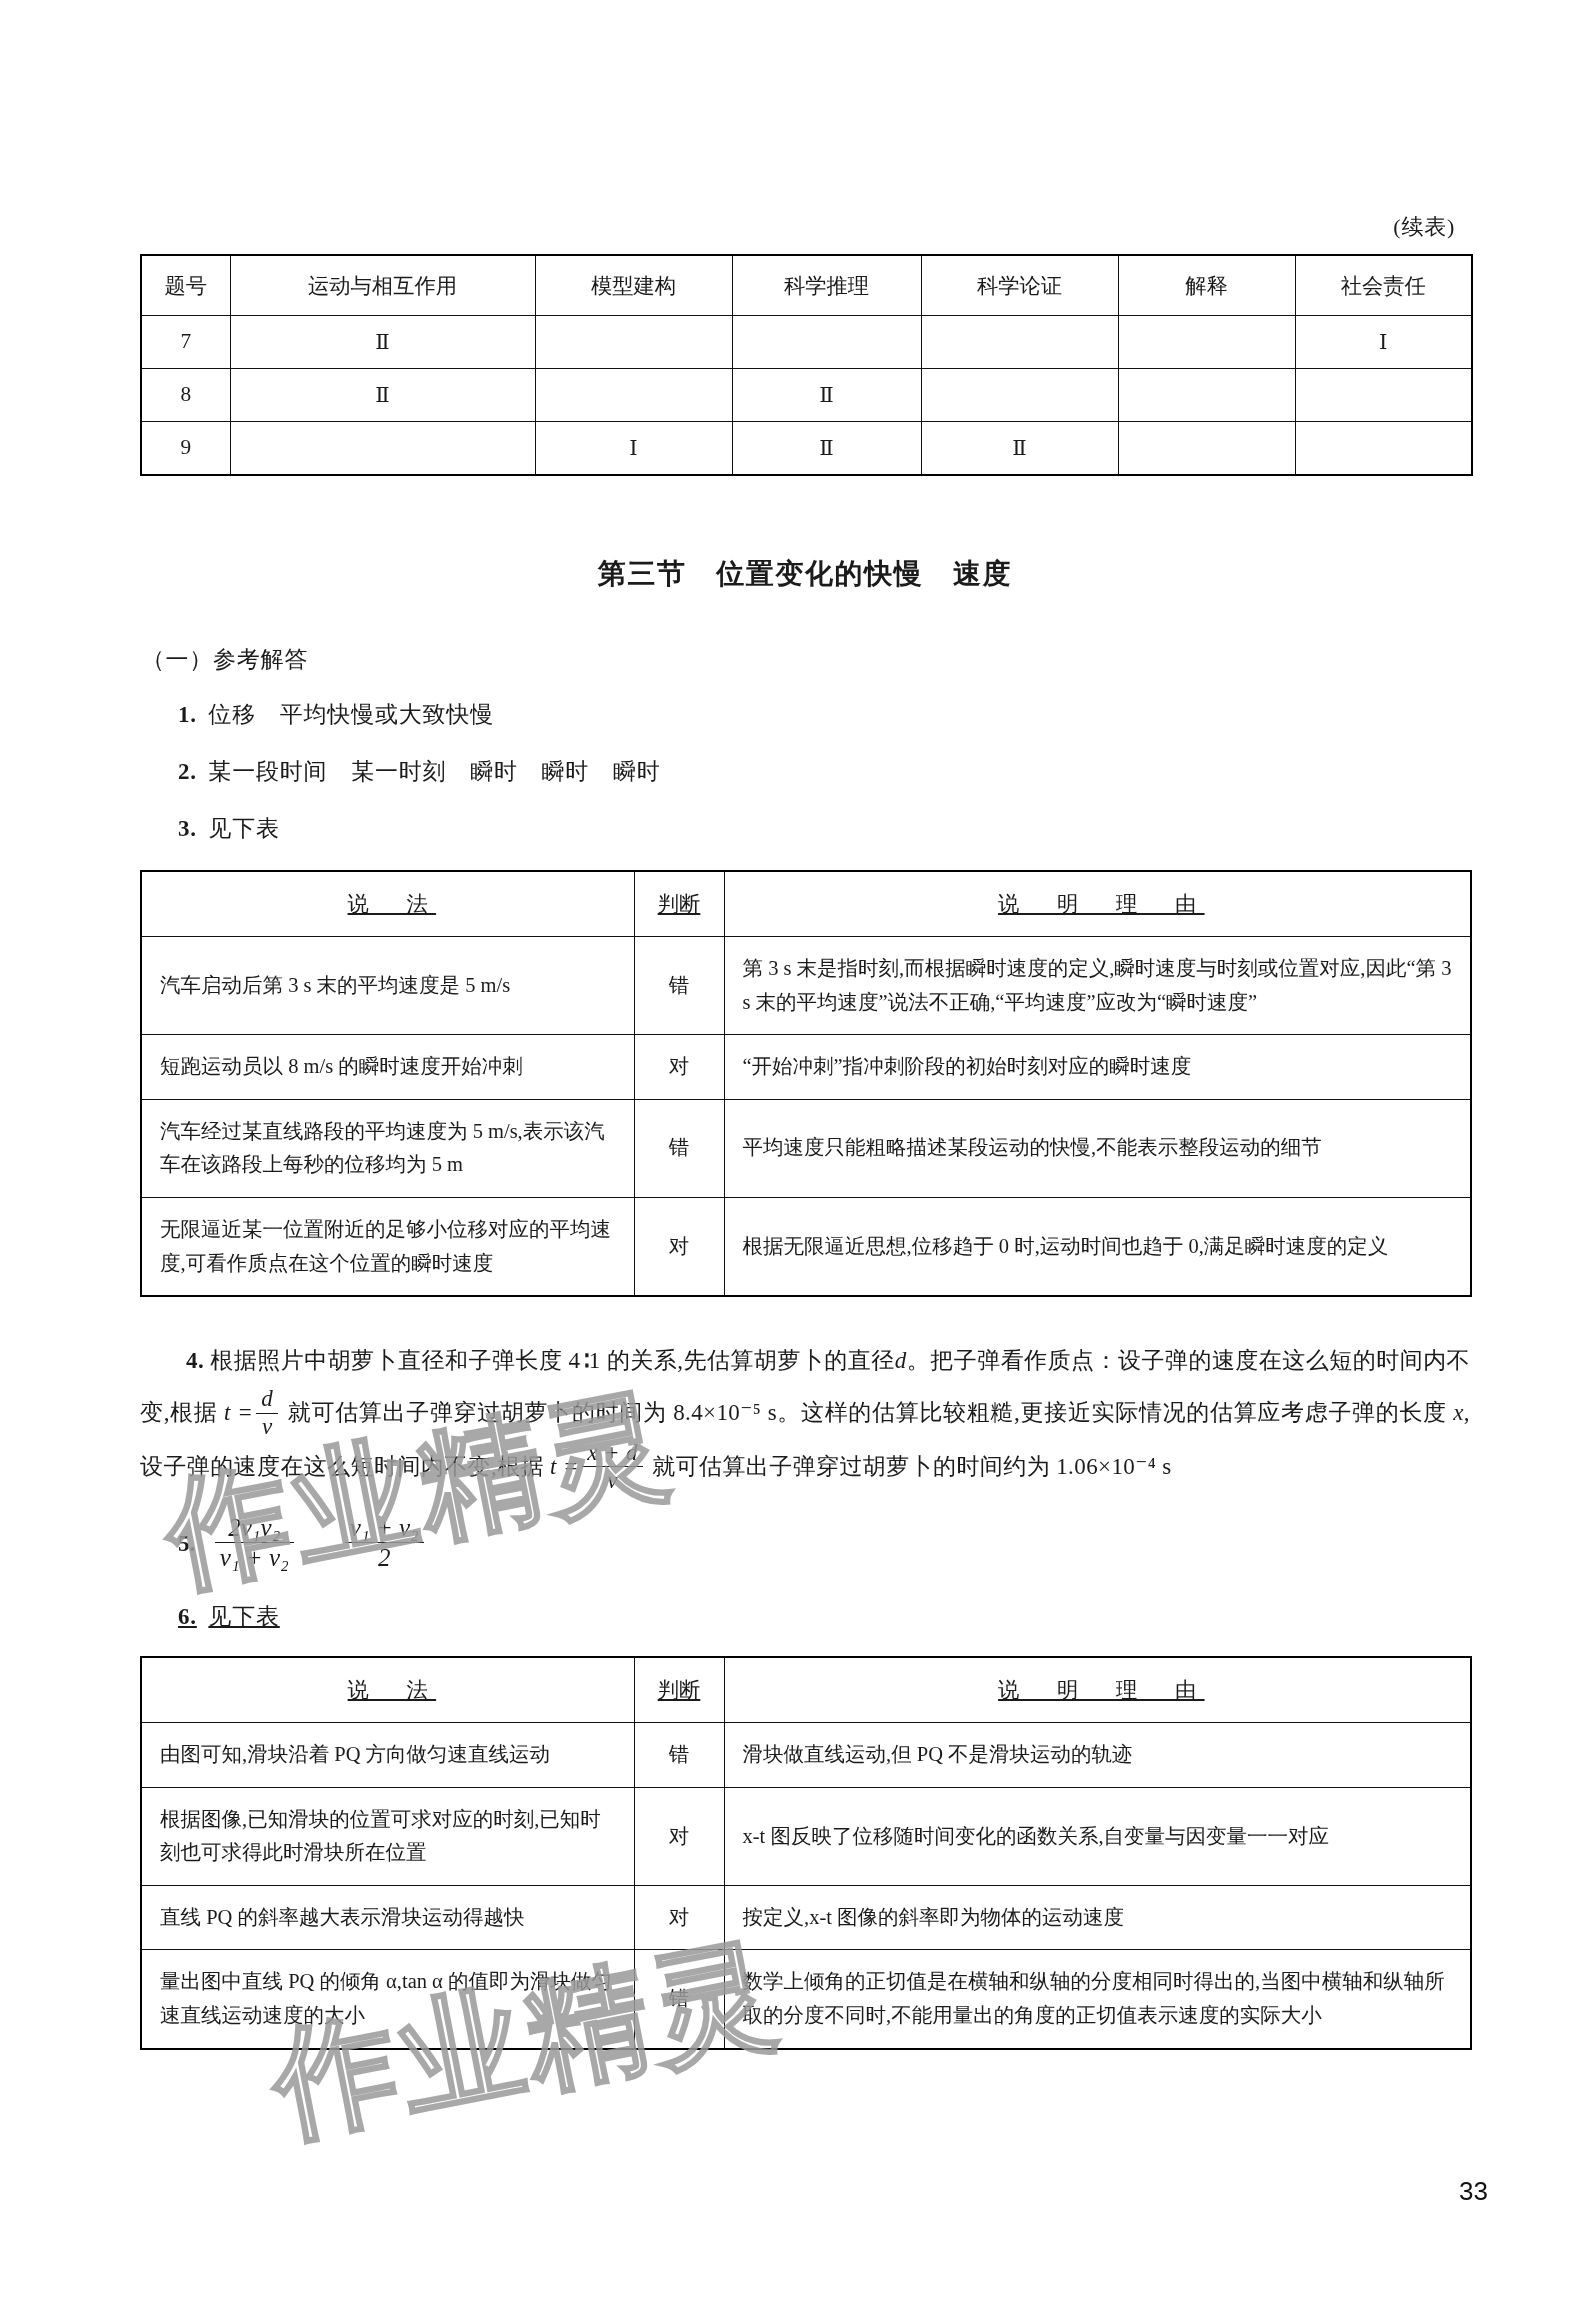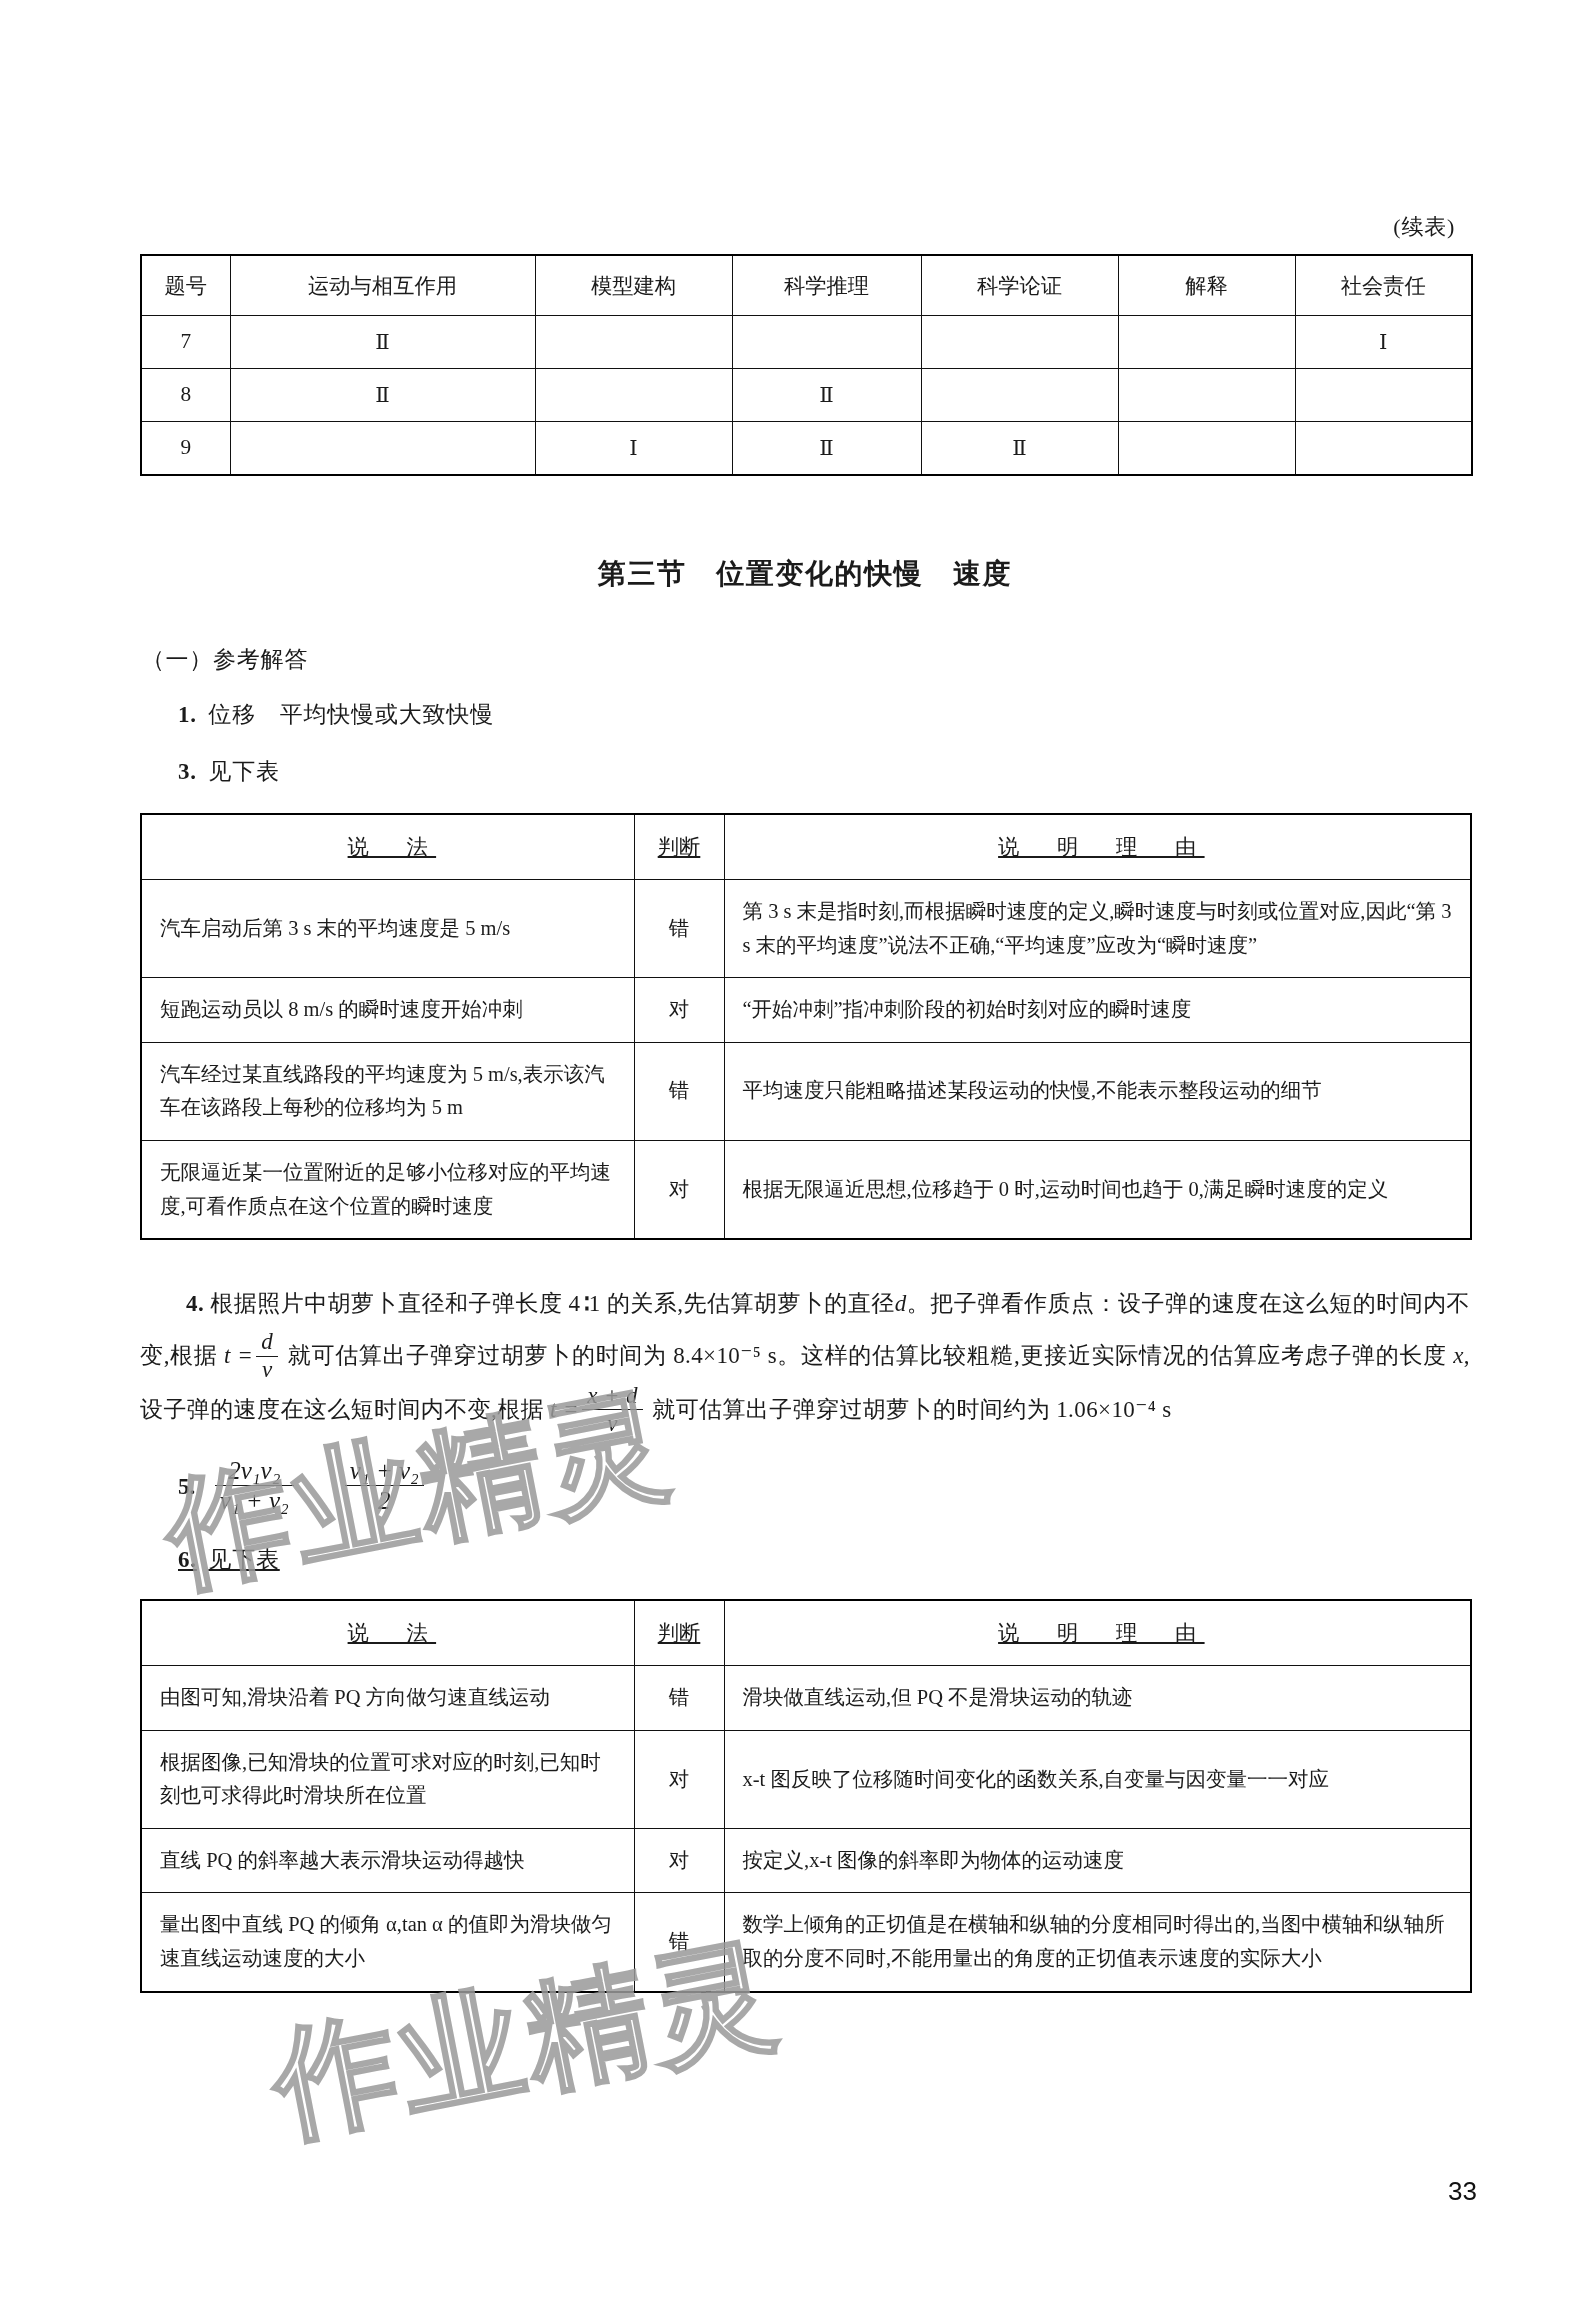--- a/index.html
+++ b/index.html
@@ -147,21 +147,21 @@
     font-size: 23px;
     margin: 28px 0 24.6px 38px;
     letter-spacing: 0.8px;
     text-decoration: underline;
   }
   .item6 .num { font-weight: bold; margin-right: 11.5px; }
 
   
   .page-num {
     position: absolute;
-    right: 117px;
+    right: 106px;
     bottom: 100px;
     font-size: 26px;
     font-family: "Liberation Sans", sans-serif;
     color: #111;
   }
 
   
   .wm {
     position: absolute;
     font-family: "Liberation Sans", sans-serif;
@@ -242,20 +242,23 @@
     </table>
 
     <div class="section-title">第三节　位置变化的快慢　速度</div>
 
     <div class="sub-head">（一）参考解答</div>
 
     <div class="ans-item">
       <span class="num">1.</span><span>位移　平均快慢或大致快慢</span>
     </div>
 
+    <div class="ans-item">
+      <span class="num">2.</span><span>某一段时间　某一时刻　瞬时　瞬时　瞬时</span>
+    </div>
 
     <div class="ans-item">
       <span class="num">3.</span><span>见下表</span>
     </div>
 
     <table class="doc t2 thickframe">
       <colgroup>
         <col style="width:493px">
           <col style="width:90px">
           <col style="width:747px">

